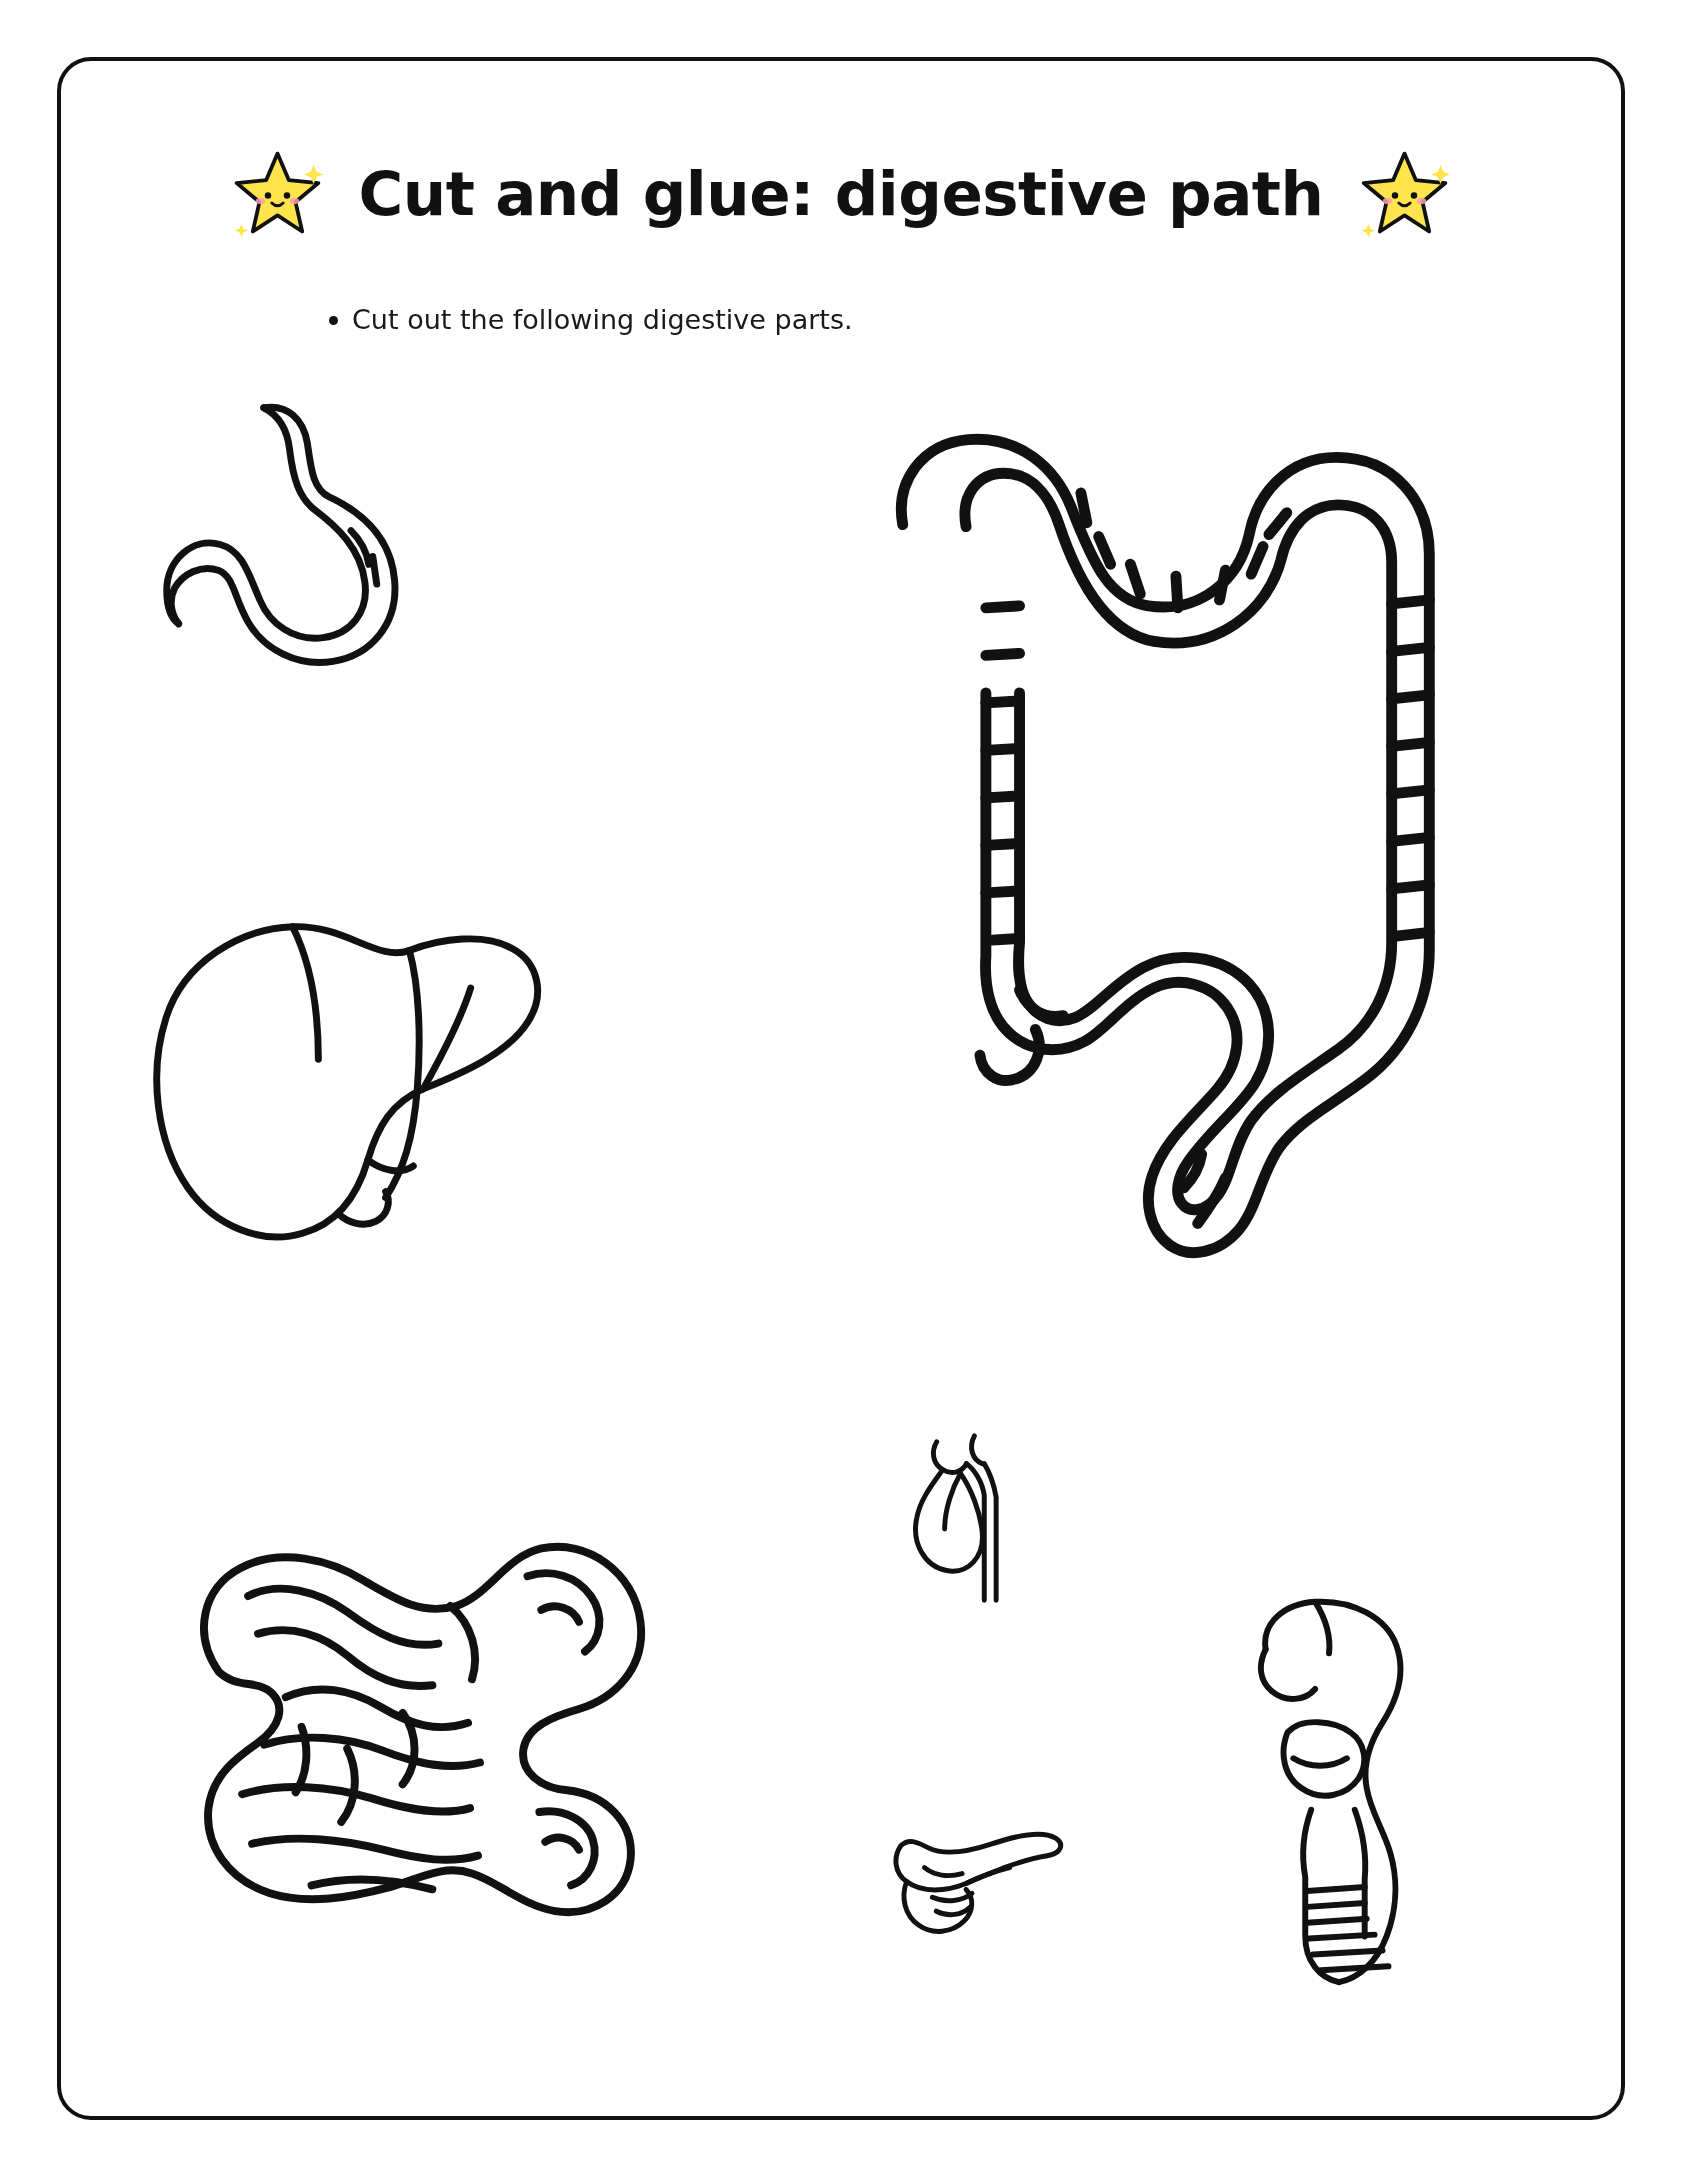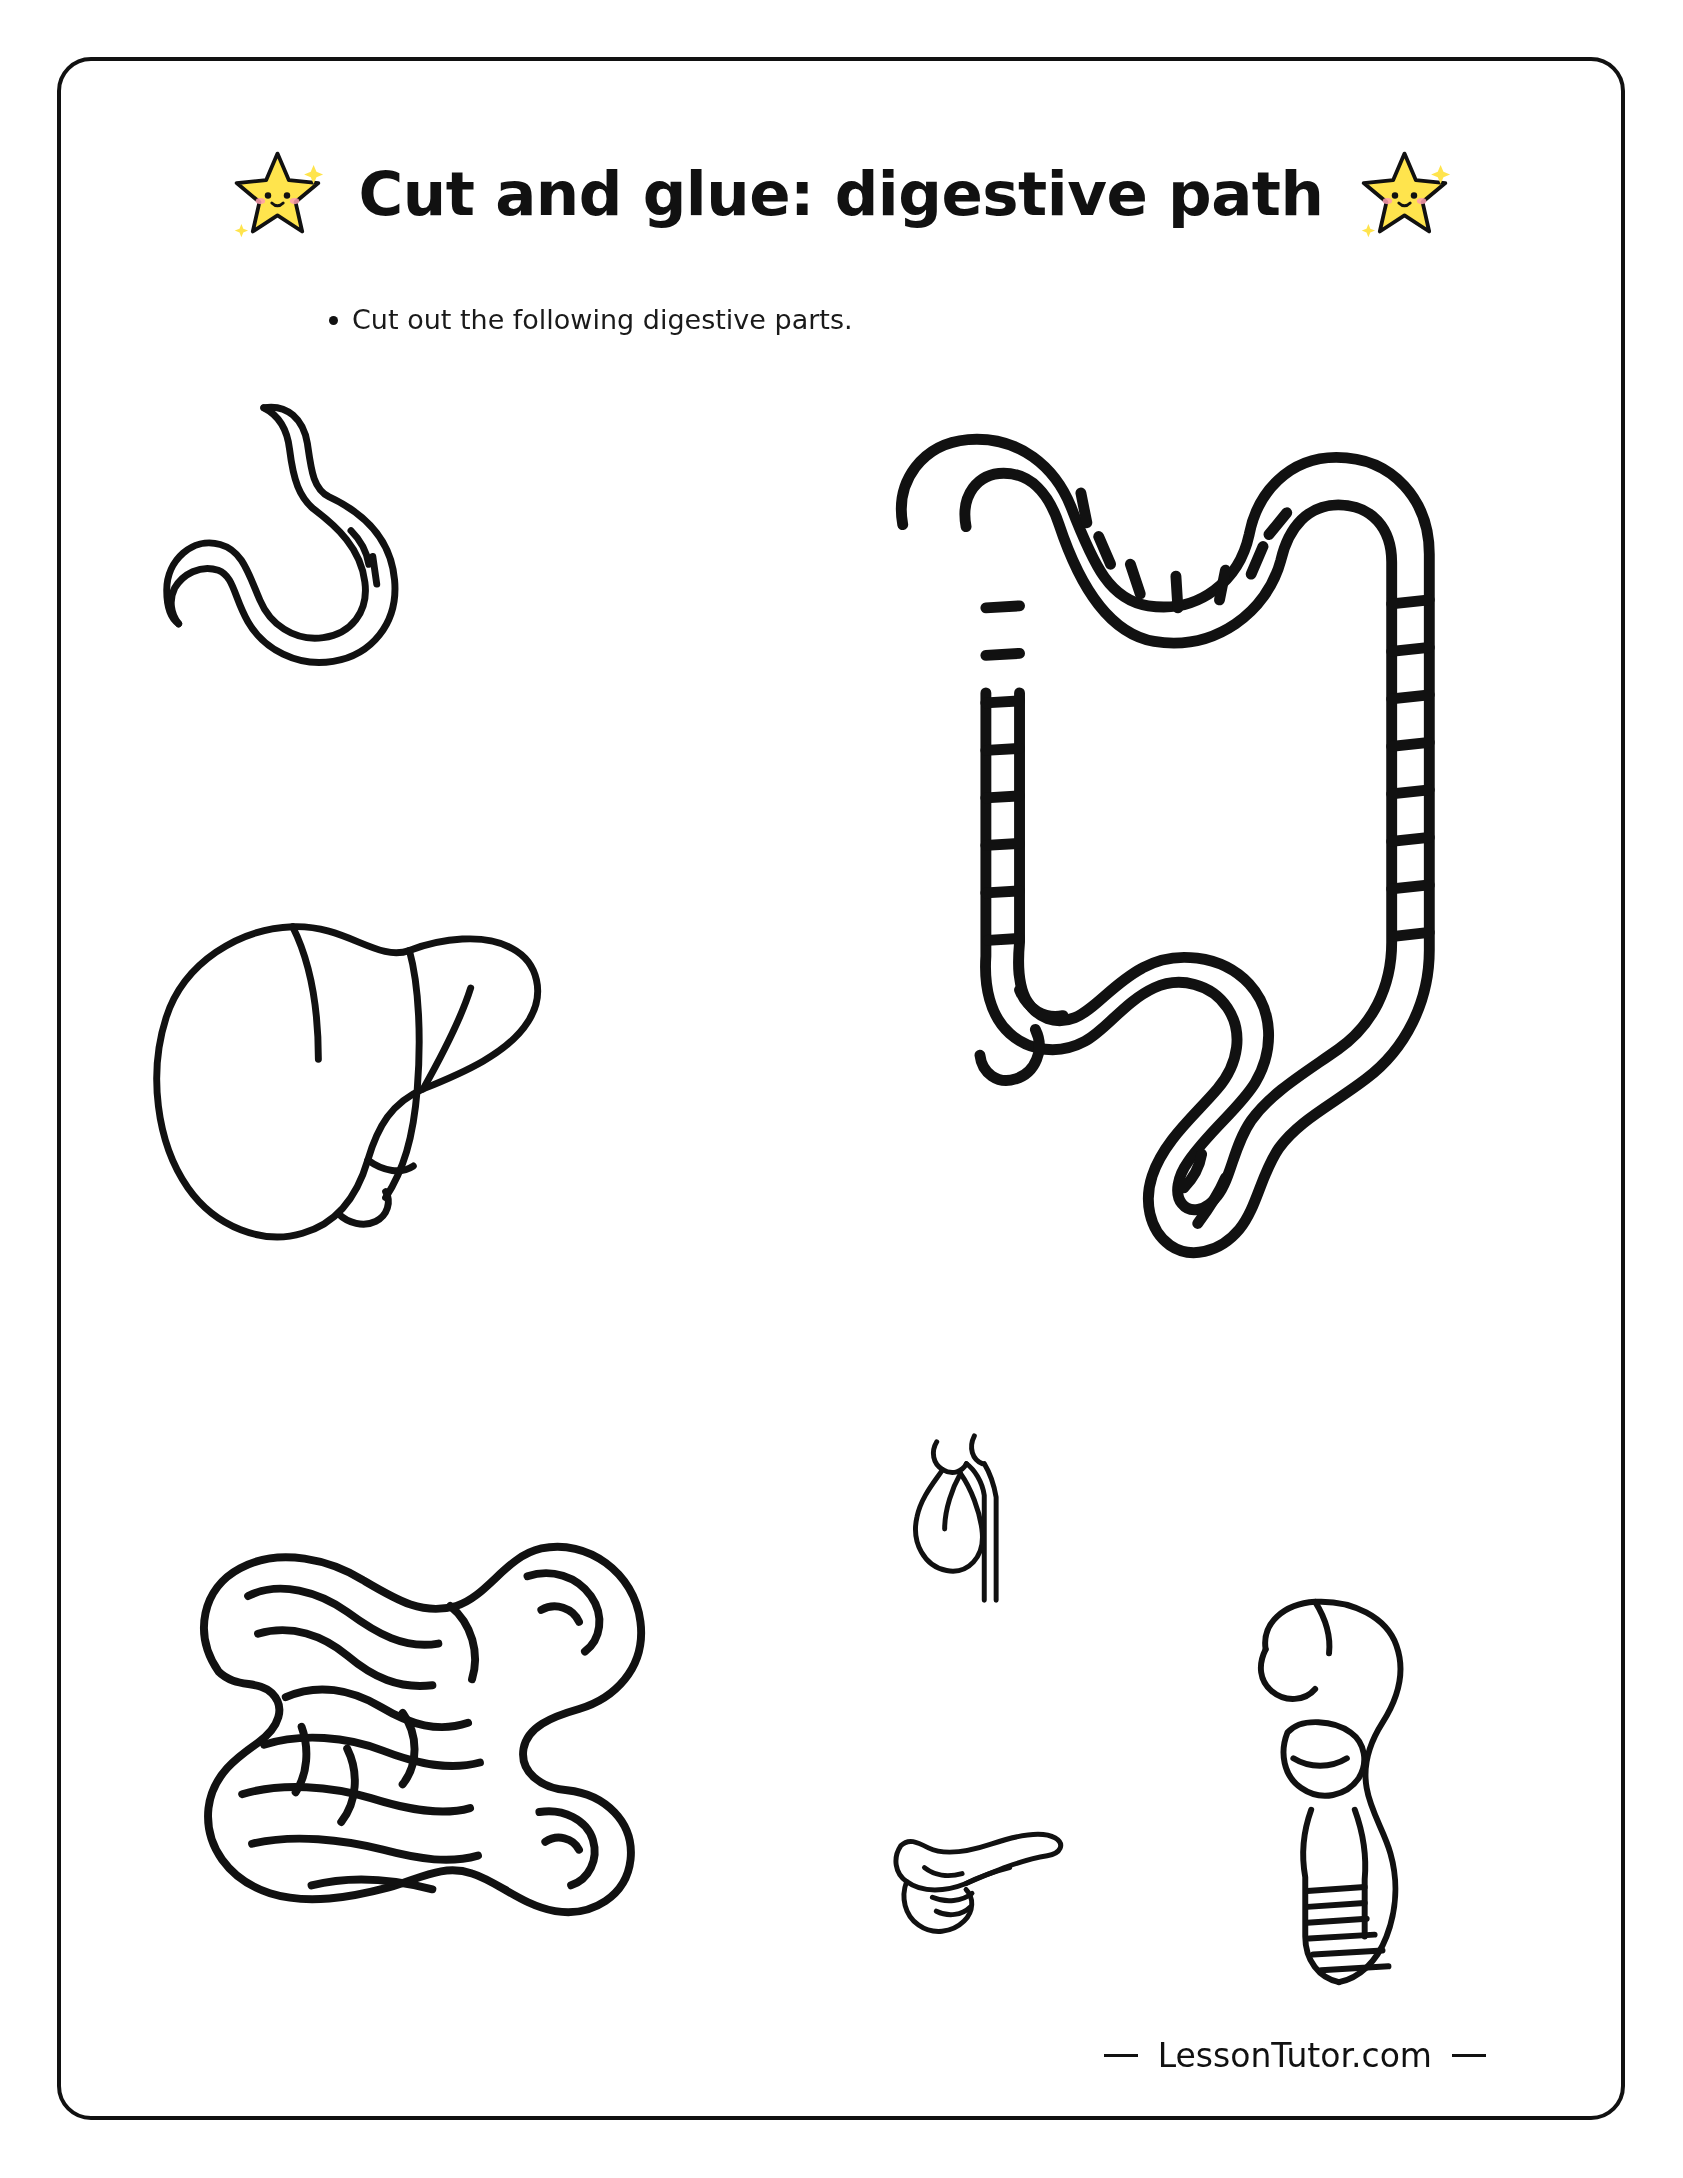--- a/index.html
+++ b/index.html
@@ -402,20 +402,15 @@
 
       <path d="M80 310 L138 306"></path>
       <path d="M80 326 L138 322"></path>
       <path d="M80 342 L140 338"></path>
       <path d="M82 358 L148 354"></path>
       <path d="M86 374 L156 370"></path>
       <path d="M94 390 L162 386"></path>
     </svg>
   </div>
 
-  <div class="footer">
-    <span class="footer-rule-left"></span>
-    <span class="brand">LessonTutor.com</span>
-    <span class="footer-rule-right"></span>
-  </div>
 
 </div>
 
 
 </body></html>

